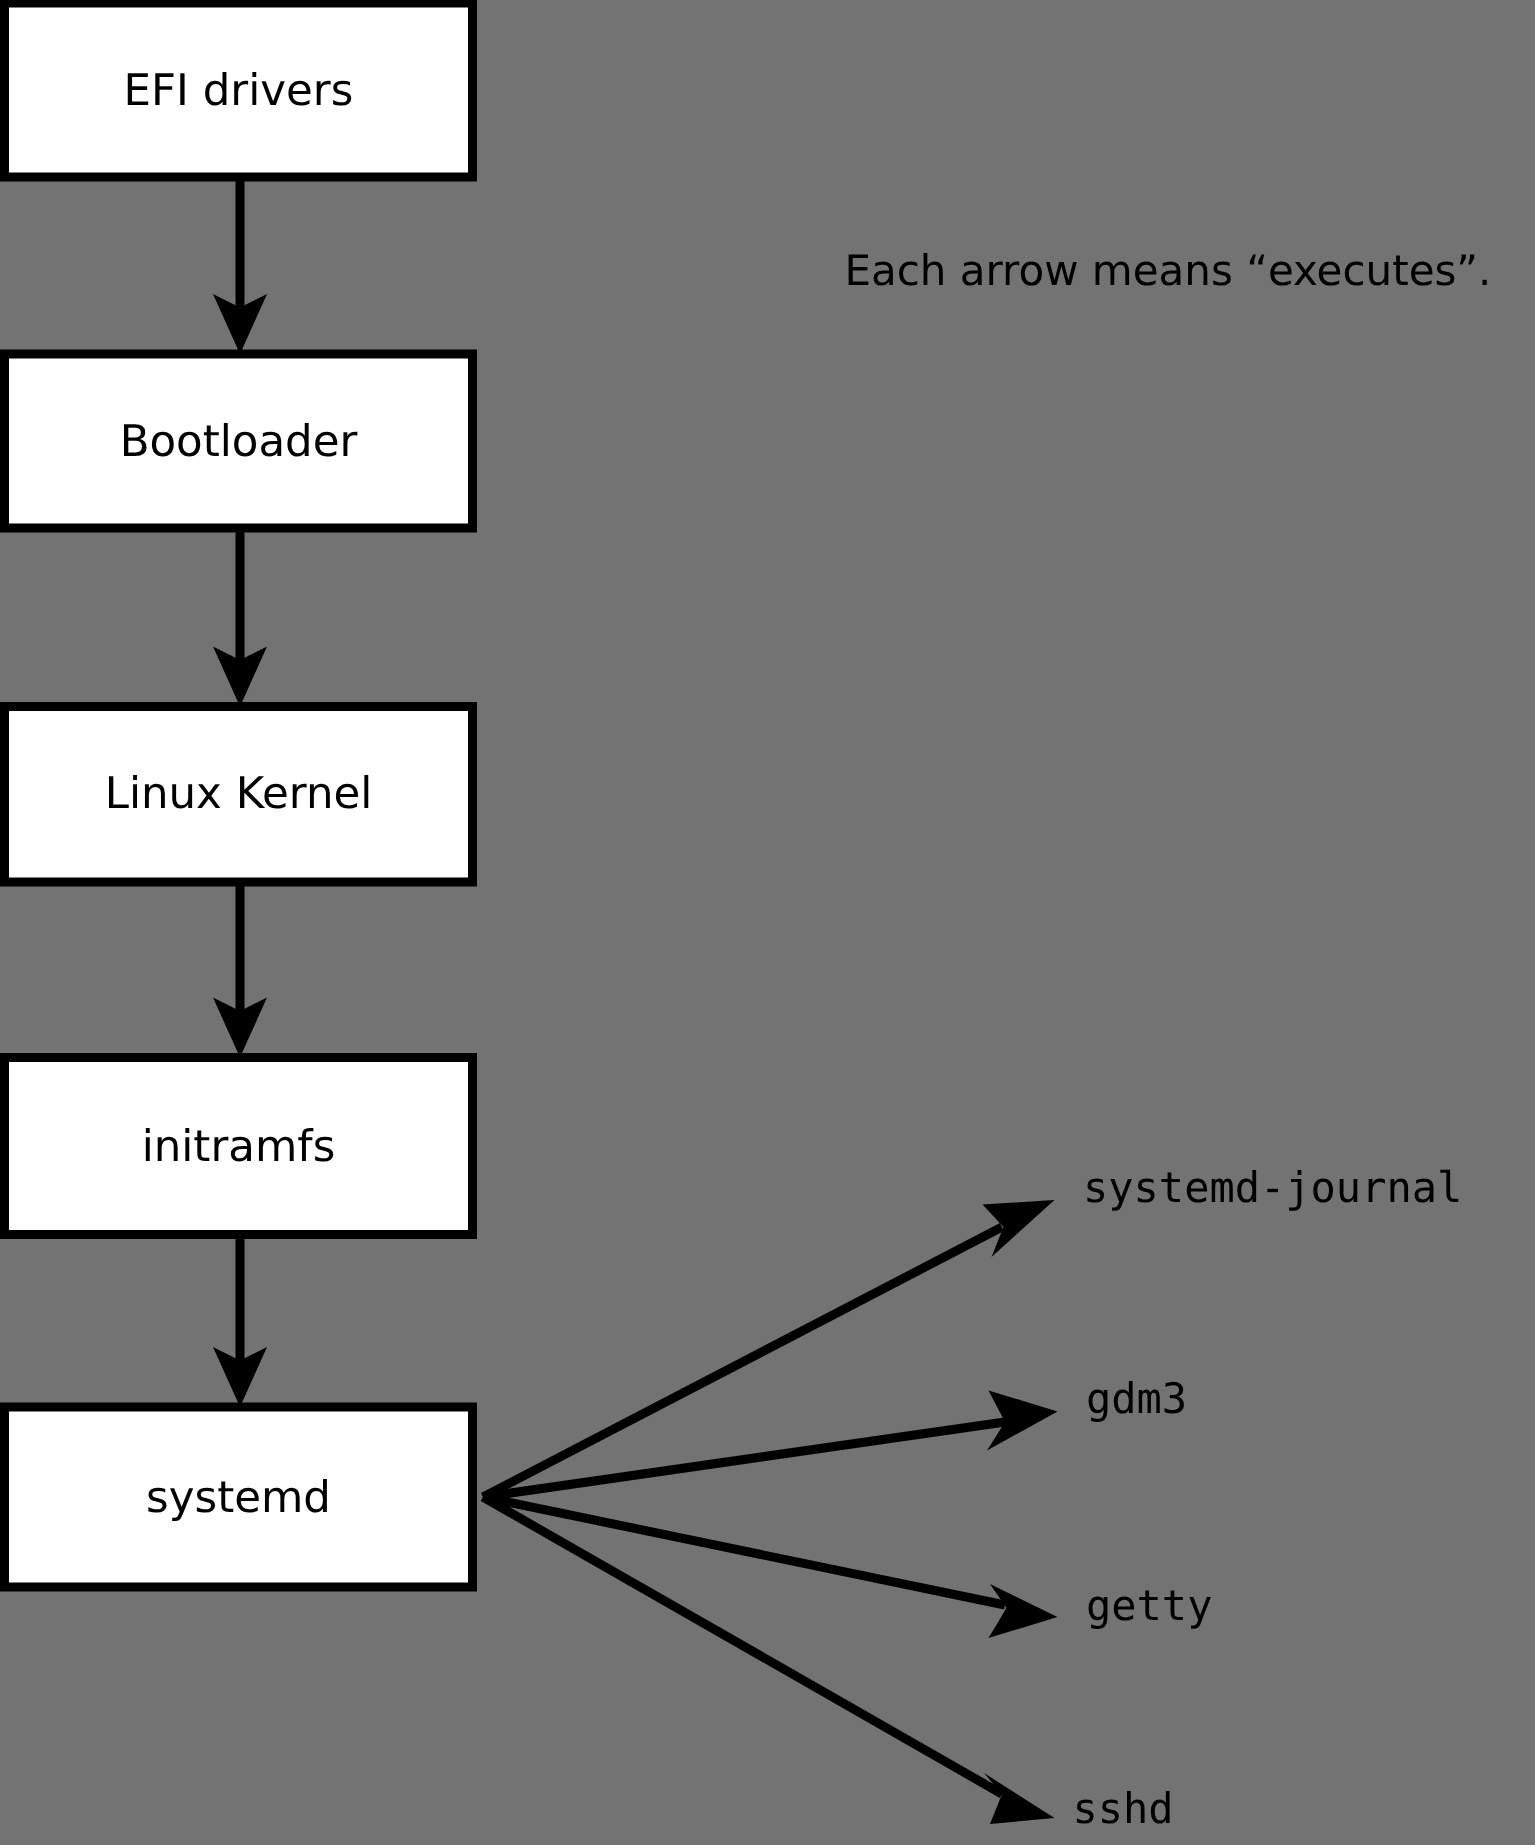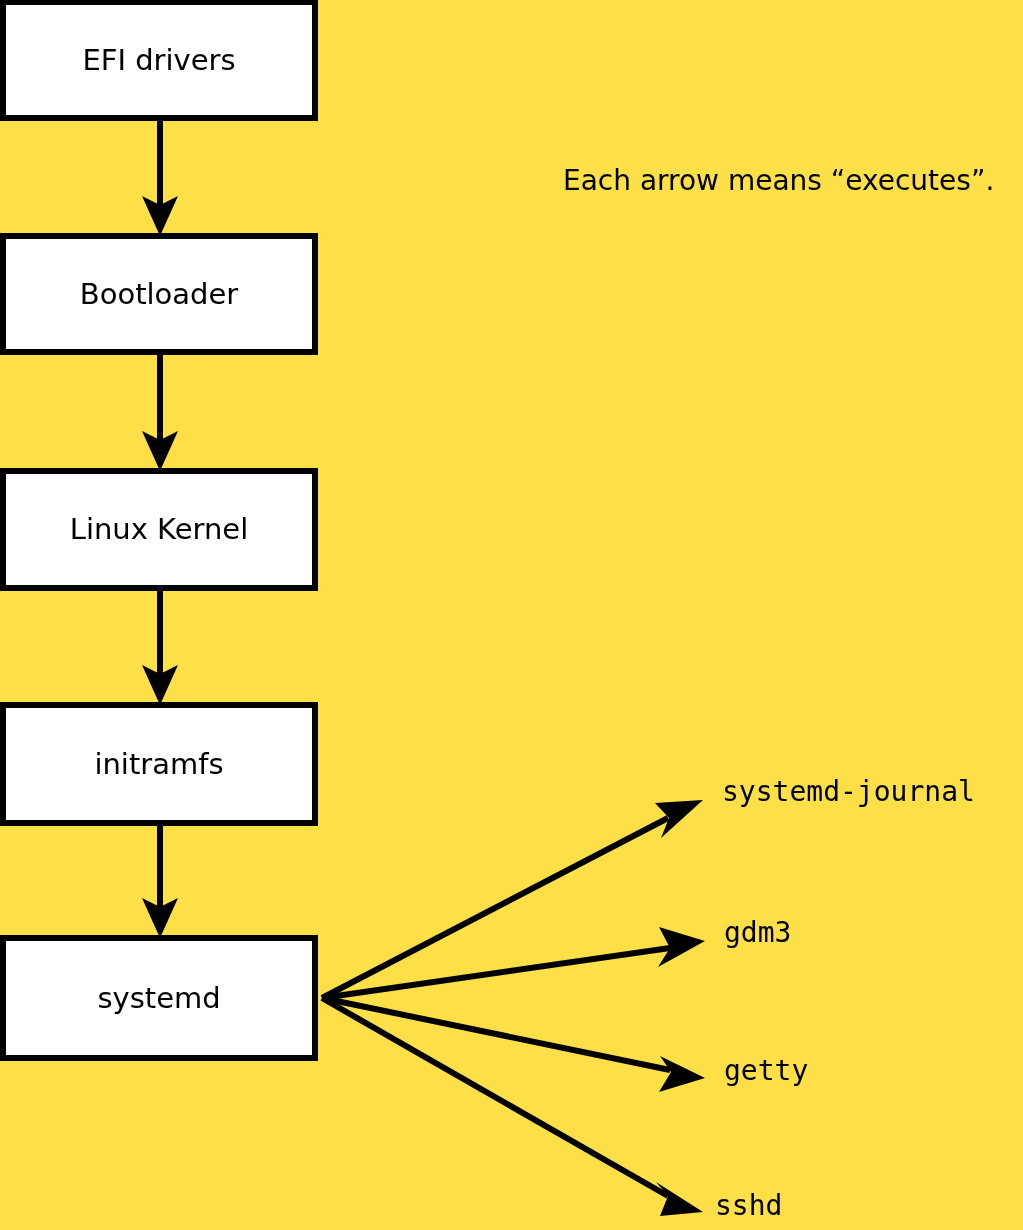--- a/index.html
+++ b/index.html
@@ -4,21 +4,21 @@
 <style>
   html, body {
     margin: 0;
     padding: 0;
     background: #ffffff;
   }
   #canvas {
     position: relative;
     width: 1023px;
     height: 1230px;
-    background: #fde047;
+    background: #737373;
     overflow: hidden;
     font-family: "DejaVu Sans", sans-serif;
   }
   #diagram-svg {
     position: absolute;
     left: 0;
     top: 0;
     width: 1023px;
     height: 1230px;
   }

